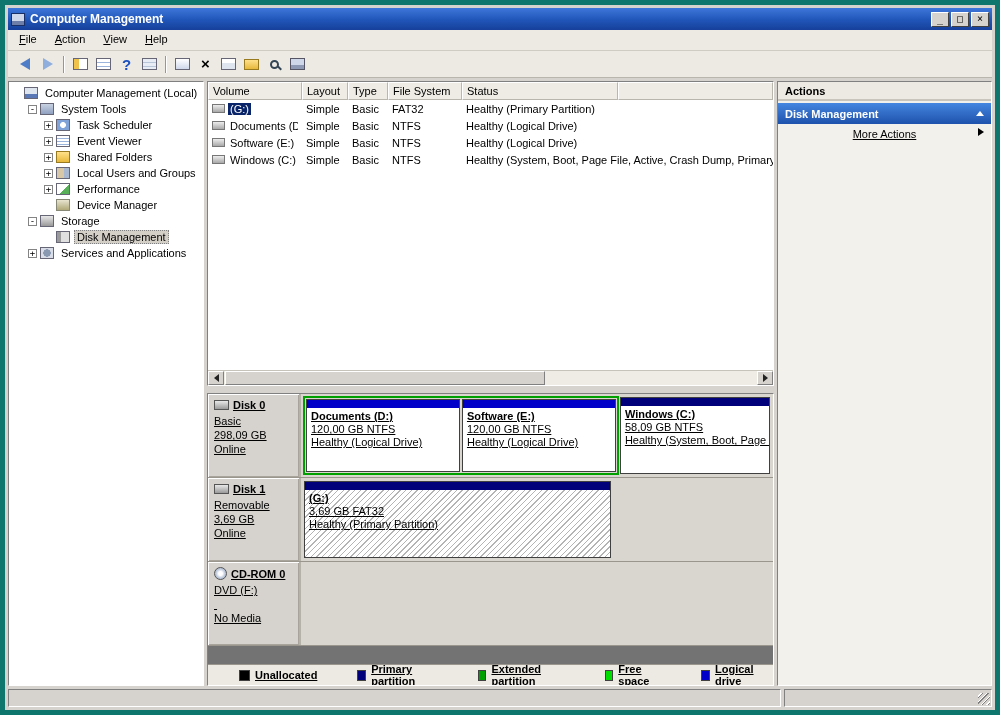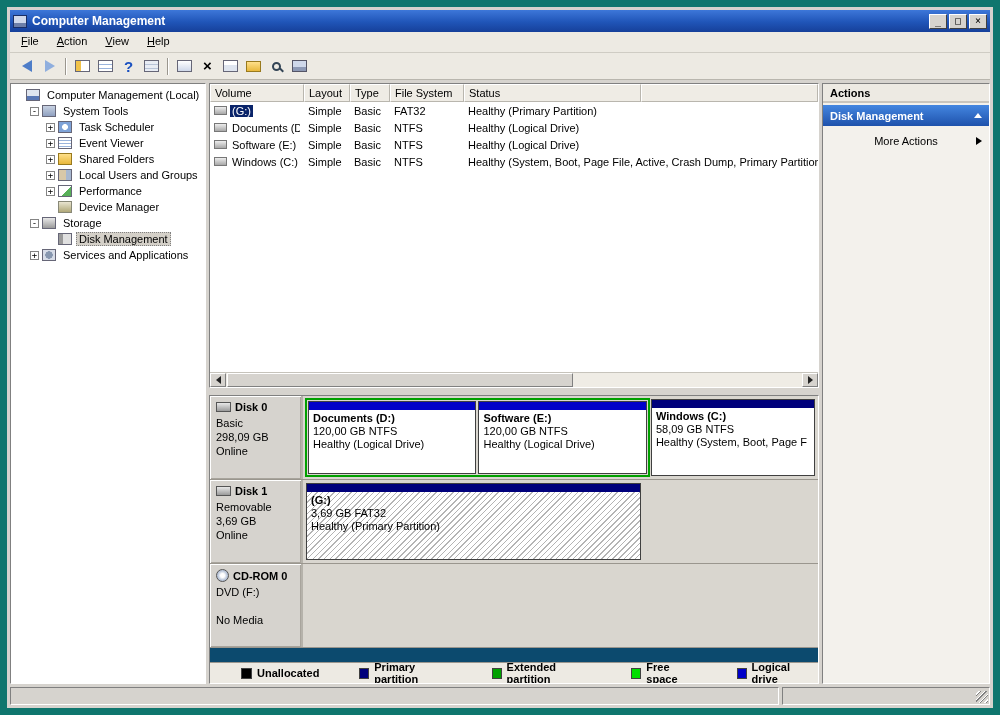--- a/index.html
+++ b/index.html
@@ -1,19 +1,19 @@
 <!DOCTYPE html>
 <html><head>
 <meta charset="utf-8">
 <style>
   * { margin:0; padding:0; box-sizing:border-box; }
   html,body { width:1000px; height:715px; overflow:hidden; }
   body { font-family:"Liberation Sans", sans-serif; font-size:11px; background:#9a968e; color:#000; }
 
-  .window { position:absolute; inset:0; background:#D6D3CE; border:7px solid #0f766e; padding:3px; display:flex; flex-direction:column; }
+  .window { position:absolute; inset:0; background:#D6D3CE; border:5px solid #0f766e; padding:3px; display:flex; flex-direction:column; }
 
   
   .titlebar { height:22px; flex:none; display:flex; align-items:center; padding:0 3px;
     background:linear-gradient(180deg,#3D77D9 0%,#2055B8 55%,#16409A 100%); }
   .app-icon { width:14px; height:13px; flex:none; border:1px solid #1a2f66;
     background:linear-gradient(180deg,#cfd8ea 60%,#6d7fa8 60%); }
   .title-text { color:#fff; font-weight:bold; font-size:12px; margin-left:5px; flex:1; white-space:nowrap; overflow:hidden; }
   .win-btn { width:18px; height:15px; margin-left:2px; background:#D6D3CE; border:1px solid;
     border-color:#fff #404040 #404040 #fff; font-size:10px; line-height:12px; text-align:center;
     font-family:"DejaVu Sans Mono",monospace; padding:0; }
@@ -84,21 +84,21 @@
   .hscroll { position:absolute; left:0; right:0; bottom:0; height:15px; background:#EEEBE4; border-top:1px solid #c6c3bb; display:flex; }
   .scroll-btn { width:16px; height:100%; background:#D6D3CE; border:1px solid; border-color:#fff #808080 #808080 #fff; display:flex; align-items:center; justify-content:center; padding:0; }
   .arr-left  { width:0; height:0; border:4px solid transparent; border-left:0; border-right:5px solid #222; }
   .arr-right { width:0; height:0; border:4px solid transparent; border-right:0; border-left:5px solid #222; }
   .scroll-track { flex:1; position:relative; background:#EFECE5; }
   .scroll-thumb { position:absolute; left:1px; top:0; bottom:0; width:60%; background:#D6D3CE; border:1px solid; border-color:#fff #808080 #808080 #fff; }
 
   .splitter { height:7px; flex:none; }
 
   
-  .graph-panel { flex:1; background:#0c4a6e; display:flex; flex-direction:column; overflow:hidden; }
+  .graph-panel { flex:1; background:#737373; display:flex; flex-direction:column; overflow:hidden;text-decoration:underline; }
   .disk-row { display:flex; height:84px; flex:none; border-bottom:1px solid #9a968e; background:#D9D6CF; }
   .disk-label { width:93px; flex:none; border-right:2px solid #b5b2aa; background:#D6D3CE; padding:5px 6px;
     box-shadow:inset 1px 1px 0 #fff, inset -1px -1px 0 #a8a49c; }
   .disk-title { display:flex; align-items:center; gap:4px; font-weight:bold; margin-bottom:3px; white-space:nowrap; }
   .dicon { width:15px; height:10px; flex:none; border:1px solid #555; background:linear-gradient(180deg,#e8e8e8,#9a9a9a); }
   .icon-cdrom { width:13px; height:13px; border-radius:50%; background:radial-gradient(circle,#fff 25%,#b8c4d8 60%); }
   .disk-line { line-height:14px; white-space:nowrap; }
   .part-area { flex:1; display:flex; align-items:stretch; padding:2px 2px; min-width:0; }
   .ext-wrap { border:2px solid #00A000; display:flex; flex:none; }
   .plain-wrap { display:flex; flex:none; }
@@ -107,25 +107,25 @@
   .part-body { flex:1; padding:2px 4px; line-height:13px; white-space:nowrap; overflow:hidden; }
   .part-body.hatch { background:repeating-linear-gradient(135deg,#fff 0 3px,#b4b4b4 3px 4px); }
   .part-label { font-weight:bold; }
 
   .legend { height:21px; flex:none; margin-top:auto; background:#EDEAE3; border-top:1px solid #9a968e; display:flex; align-items:center; padding:0 7px; gap:16px; }
   .legend-item { display:flex; align-items:center;padding-left:24px; }
   .legend-swatch { width:11px; height:11px; display:inline-block; border:1px solid #404040; margin-right:5px; }
   .legend-label { font-weight:bold; }
 
   
-  .actions-panel { width:168px; flex:none; background:#F3F1EC; display:flex; flex-direction:column; }
+  .actions-panel { width:215px; flex:none; background:#F3F1EC; display:flex; flex-direction:column; }
   .actions-header { height:19px; flex:none; padding:3px 7px; font-weight:bold; background:#EDEAE3; border-bottom:2px solid #c9c5bd; }
   .actions-section { height:21px; flex:none; background:linear-gradient(180deg,#4486E0,#1E52AC); color:#fff; font-weight:bold; display:flex; align-items:center; padding:0 7px; margin-top:2px; }
   .chevron-up { margin-left:auto; width:0; height:0; border-left:4px solid transparent; border-right:4px solid transparent; border-bottom:5px solid #fff; }
-  .more-actions { height:22px; flex:none; display:flex; align-items:center; justify-content:center; position:relative; margin-top:4px; }
+  .more-actions { height:22px; flex:none; display:flex; align-items:flex-start; justify-content:center; position:relative; margin-top:4px;text-decoration:underline; }
   .more-arrow { position:absolute; right:7px; width:0; height:0; border-top:4px solid transparent; border-bottom:4px solid transparent; border-left:6px solid #000; }
 
   
   .statusbar { height:18px; flex:none; margin-top:3px; display:flex; gap:3px; }
   .status-field { border:1px solid; border-color:#808080 #fff #fff #808080; flex:1; background:#D6D3CE; }
   .status-field.small { flex:none; width:208px; position:relative; }
   .grip { position:absolute; right:1px; bottom:1px; width:12px; height:12px;
     background:repeating-linear-gradient(135deg,transparent 0 2px,#fff 2px 3px,#808080 3px 4px); }
 </style>
 </head>

